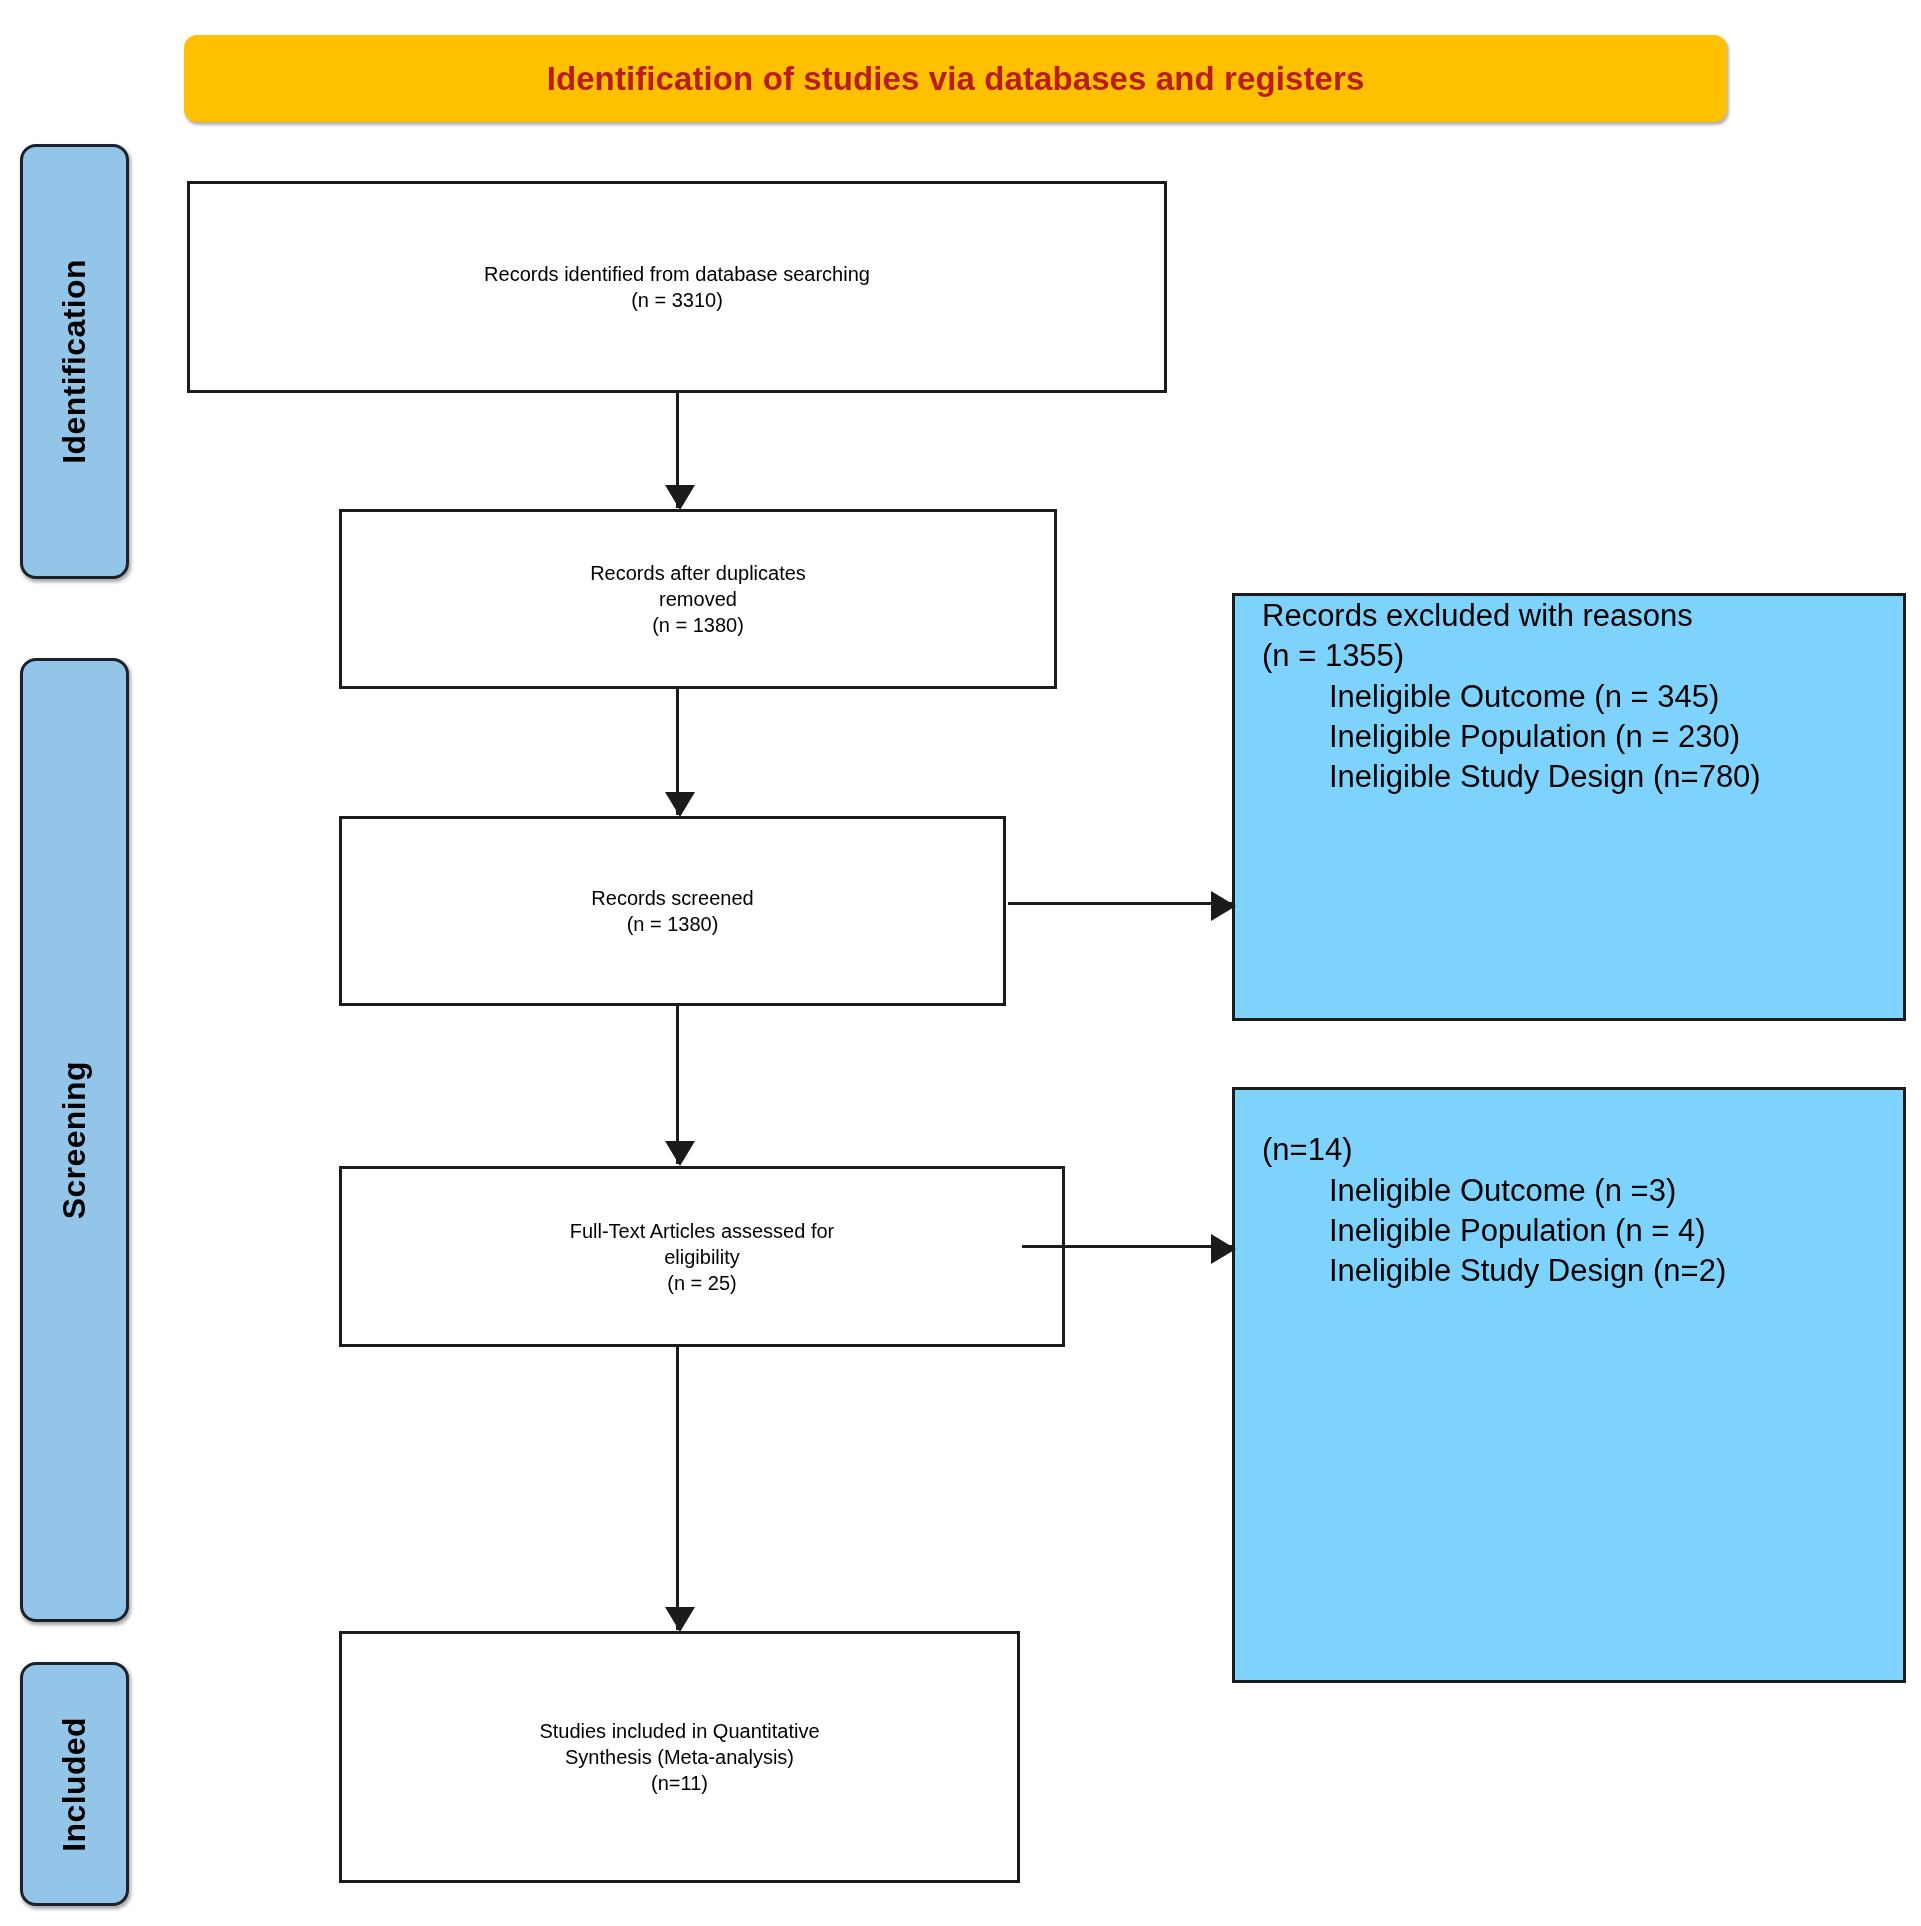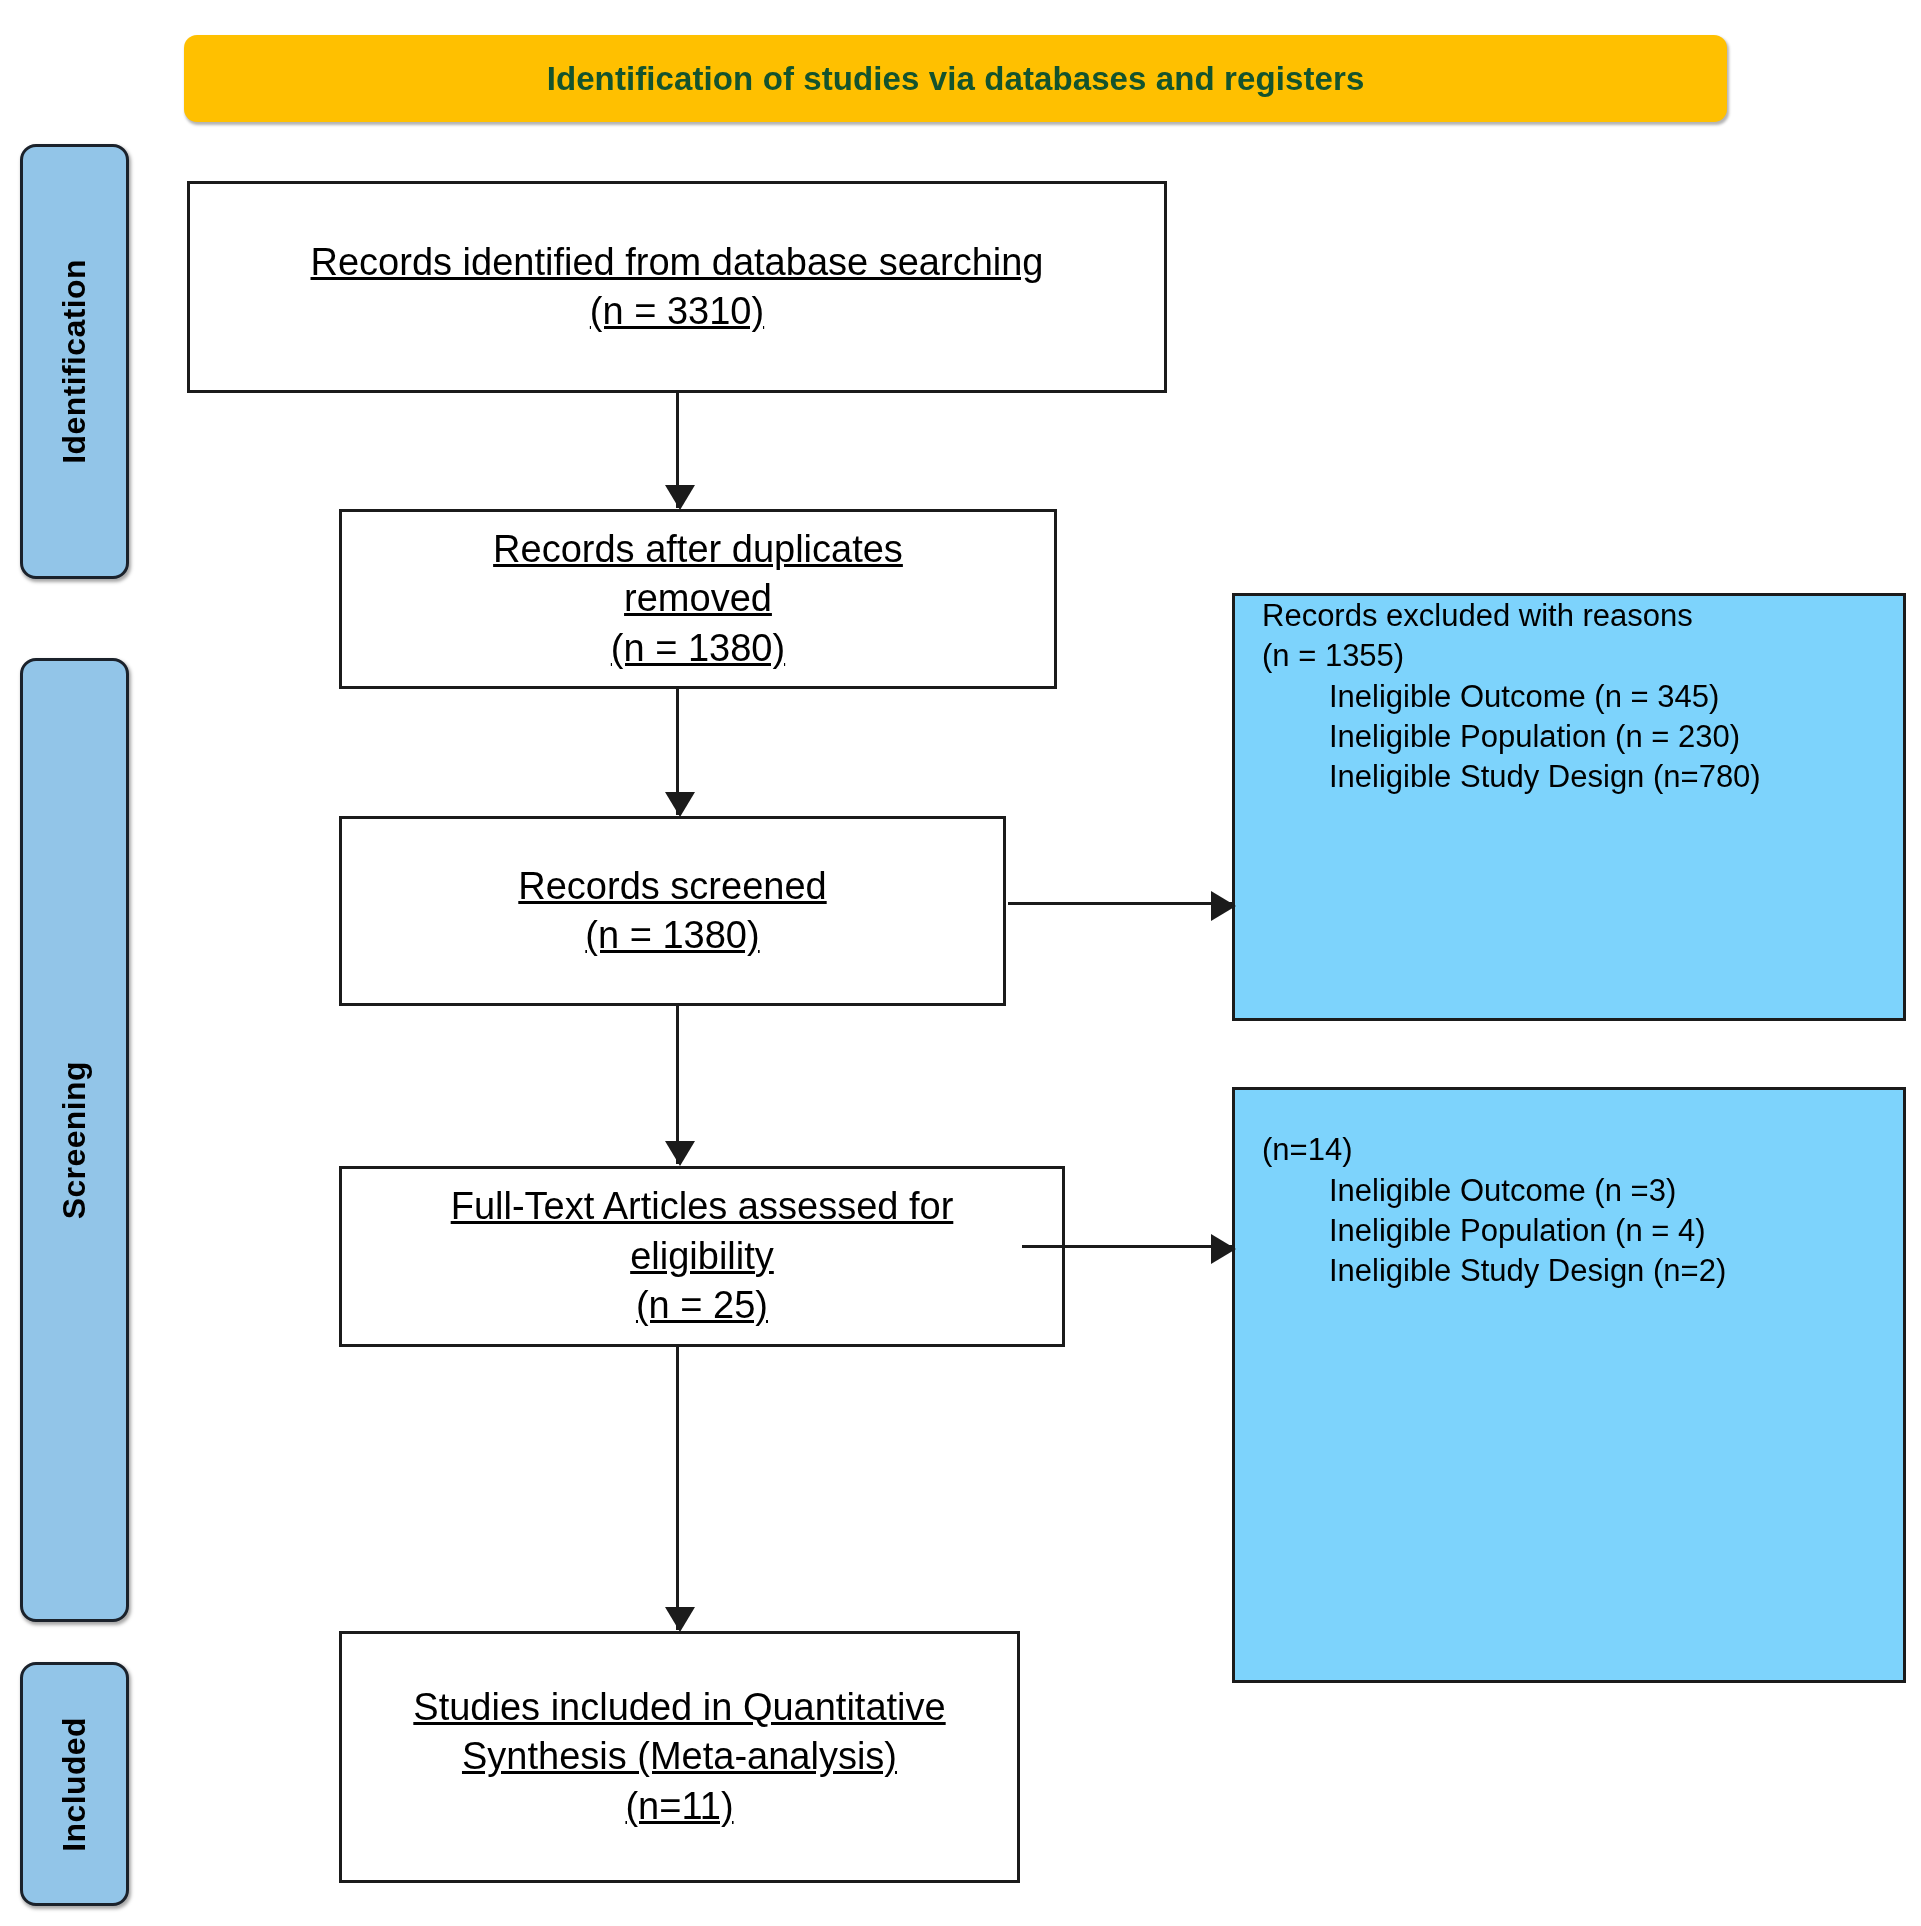--- a/index.html
+++ b/index.html
@@ -26,21 +26,21 @@
     background: #FFC000;
     border-radius: 13px;
     box-shadow: 1.4px 2.2px 2.9px rgba(0,0,0,0.30);
     display: flex;
     align-items: center;
     justify-content: center;
   }
   #header-banner .banner-text {
     font-size: 33px;
     font-weight: bold;
-    color: #14532d;
+    color: #b91c1c;
     letter-spacing: 0.1px;
   }
 
   
   .stage-bar {
     position: absolute;
     background: #92C5E8;
     border: 3.6px solid #1B222B;
     border-radius: 16px;
     box-shadow: 1.4px 2.2px 3.6px rgba(0,0,0,0.35);
@@ -65,25 +65,24 @@
     position: absolute;
     background: #ffffff;
     border: 3.6px solid #1B1B1B;
     box-sizing: border-box;
     display: flex;
     align-items: center;
     justify-content: center;
     padding: 10px 19px;
   }
   .flow-box .box-text {
-    font-size: 38px;
+    font-size: 20px;
     line-height: 1.30;
     text-align: center;
     white-space: pre-line;
-    text-decoration: underline;
   }
 
   .side-box {
     position: absolute;
     background: #7dd3fc;
     border: 3.6px solid #1B1B1B;
     box-sizing: border-box;
     display: flex;
     align-items: flex-start;
     padding: 0 27px;

